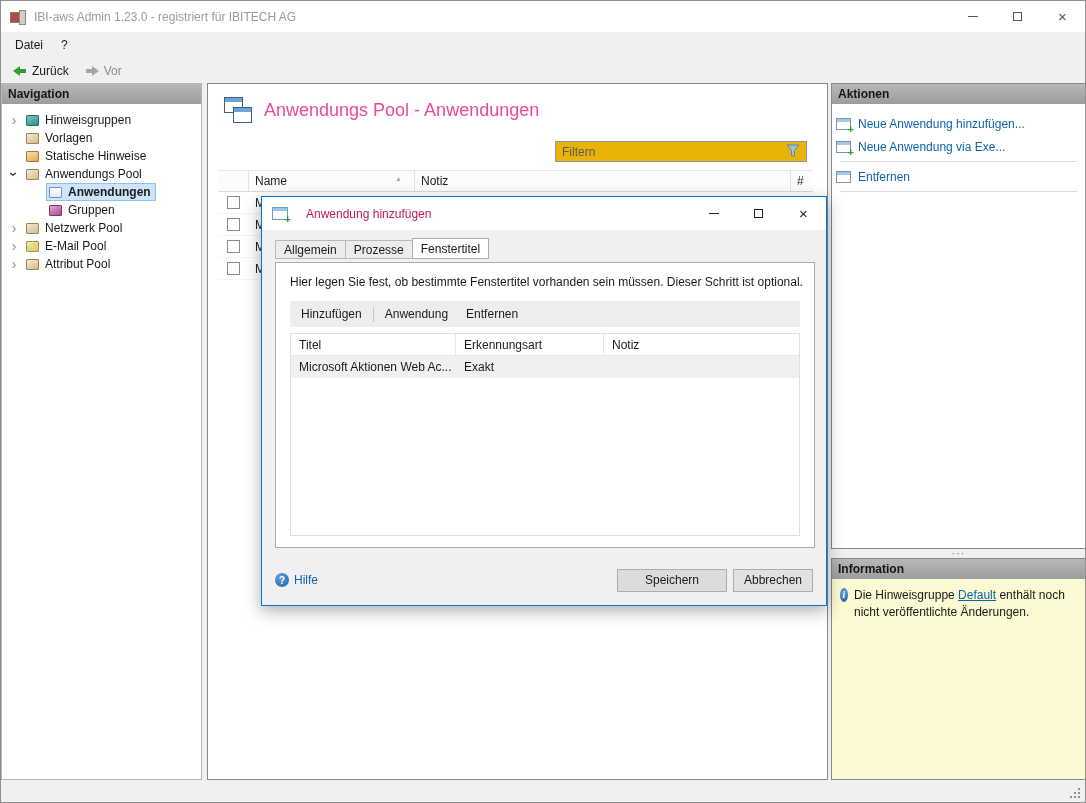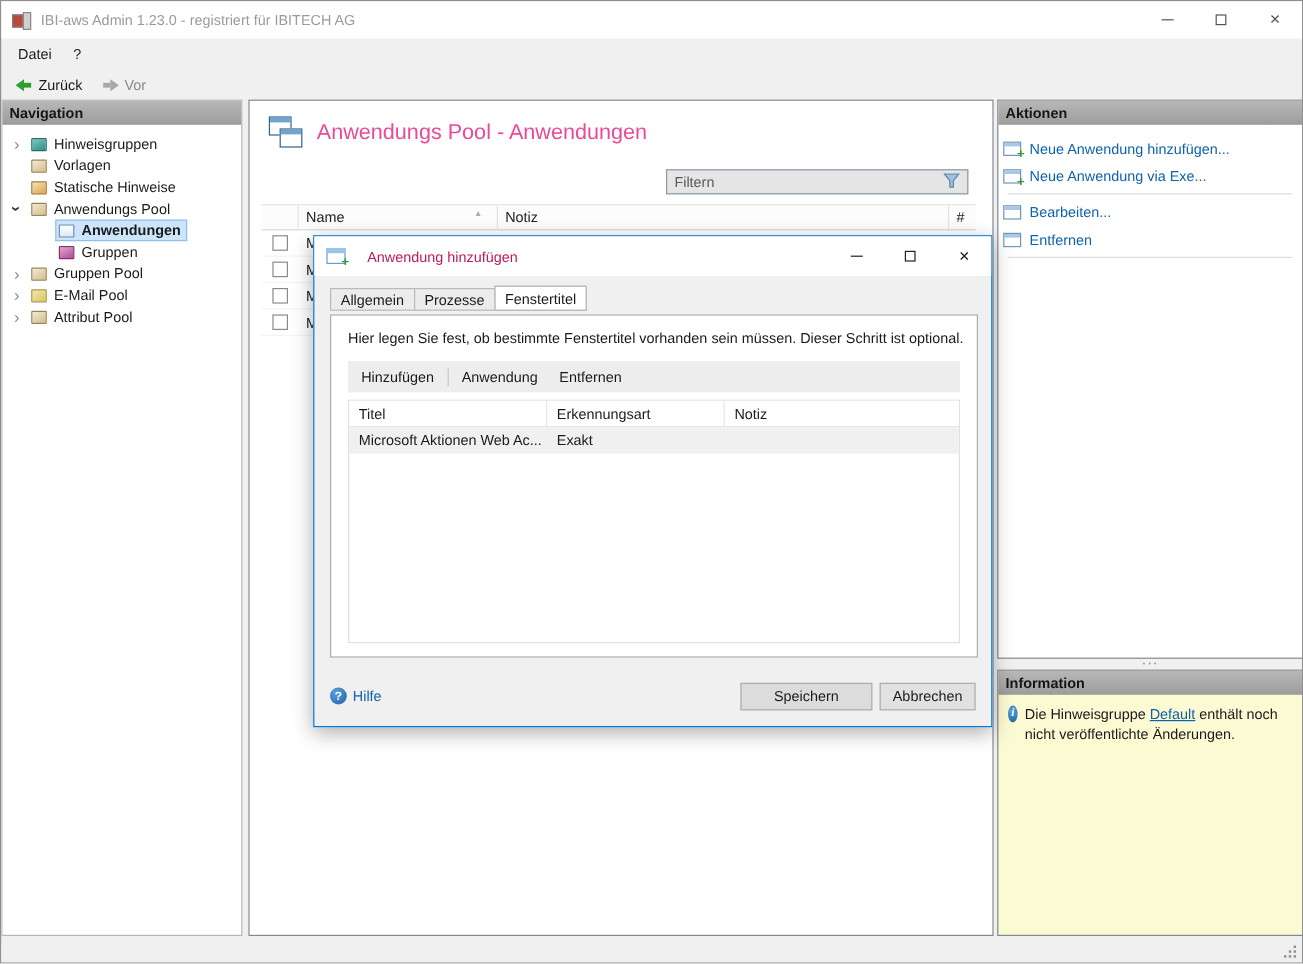--- a/index.html
+++ b/index.html
@@ -51,21 +51,21 @@
   .ic-purple { background:linear-gradient(150deg,#e3a8d2,#b04a93); border:1px solid #7e3569; }
   .ic-yellow { background:linear-gradient(150deg,#f2e9b0,#dcc560); border:1px solid #a8943a; }
   
   .main-panel { position:absolute; left:206px; top:82px; width:621px; height:697px; background:#fff; border:1px solid #828790; }
   .title-icon { position:absolute; left:16px; top:13px; width:30px; height:28px; }
   .title-icon .w { position:absolute; width:19px; height:16px; background:#fff; border:1px solid #35618e; }
   .title-icon .w::before { content:""; position:absolute; left:0; top:0; right:0; height:4px; background:#6fa3d0; }
   .title-icon .back { left:0; top:0; }
   .title-icon .front { left:9px; top:10px; }
   .page-title { position:absolute; left:56px; top:16px; font-size:18px; color:#ec4899; }
-  .filter-box { position:absolute; left:347px; top:57px; width:252px; height:21px; background:#e5e5e5; border:1px solid #8898a8; display:flex; align-items:center; padding:0 6px; }
+  .filter-box { position:absolute; left:347px; top:57px; width:252px; height:21px; background:#eab308; border:1px solid #8898a8; display:flex; align-items:center; padding:0 6px; }
   .filter-placeholder { flex:1; color:#5a5a5a; }
   .list-header { position:absolute; left:10px; top:86px; width:595px; height:22px; display:flex; background:#fcfcfc; border-top:1px solid #e6e6e6; border-bottom:1px solid #d9d9d9; }
   .col { display:flex; align-items:center; padding:0 6px; border-right:1px solid #e3e3e3; position:relative; color:#222; }
   .col.check { flex:0 0 31px; }
   .col.name  { flex:0 0 166px; }
   .col.notiz { flex:1 1 auto; }
   .col.count { flex:0 0 22px; border-right:none; }
   .sort { position:absolute; right:12px; top:4px; font-size:7px; color:#adadad; }
   .list-row { position:absolute; left:10px; width:595px; height:22px; display:flex; align-items:center; border-bottom:1px solid #f4f4f4; }
   .checkbox { margin-left:9px; width:13px; height:13px; border:1px solid #8a8a8a; background:#fff; flex:0 0 13px; }
@@ -189,21 +189,21 @@
           <span class="tree-label">Anwendungen</span>
         </span>
       </div>
       <div class="tree-row child">
         <span class="tree-icon ic-purple"></span>
         <span class="tree-label">Gruppen</span>
       </div>
       <div class="tree-row">
         <span class="chev">›</span>
         <span class="tree-icon ic-tan"></span>
-        <span class="tree-label">Gruppen Pool</span>
+        <span class="tree-label">Netzwerk Pool</span>
       </div>
       <div class="tree-row">
         <span class="chev">›</span>
         <span class="tree-icon ic-yellow"></span>
         <span class="tree-label">E-Mail Pool</span>
       </div>
       <div class="tree-row">
         <span class="chev">›</span>
         <span class="tree-icon ic-tan"></span>
         <span class="tree-label">Attribut Pool</span>
@@ -264,24 +264,20 @@
     <div class="actions-list">
       <div class="action-item">
         <span class="act-icon plus"></span>
         <span>Neue Anwendung hinzufügen...</span>
       </div>
       <div class="action-item">
         <span class="act-icon plus"></span>
         <span>Neue Anwendung via Exe...</span>
       </div>
       <div class="action-sep"></div>
-      <div class="action-item">
-        <span class="act-icon"></span>
-        <span>Bearbeiten...</span>
-      </div>
       <div class="action-item">
         <span class="act-icon"></span>
         <span>Entfernen</span>
       </div>
       <div class="action-sep"></div>
     </div>
   </div>
 
   <div class="splitter">···</div>
 

